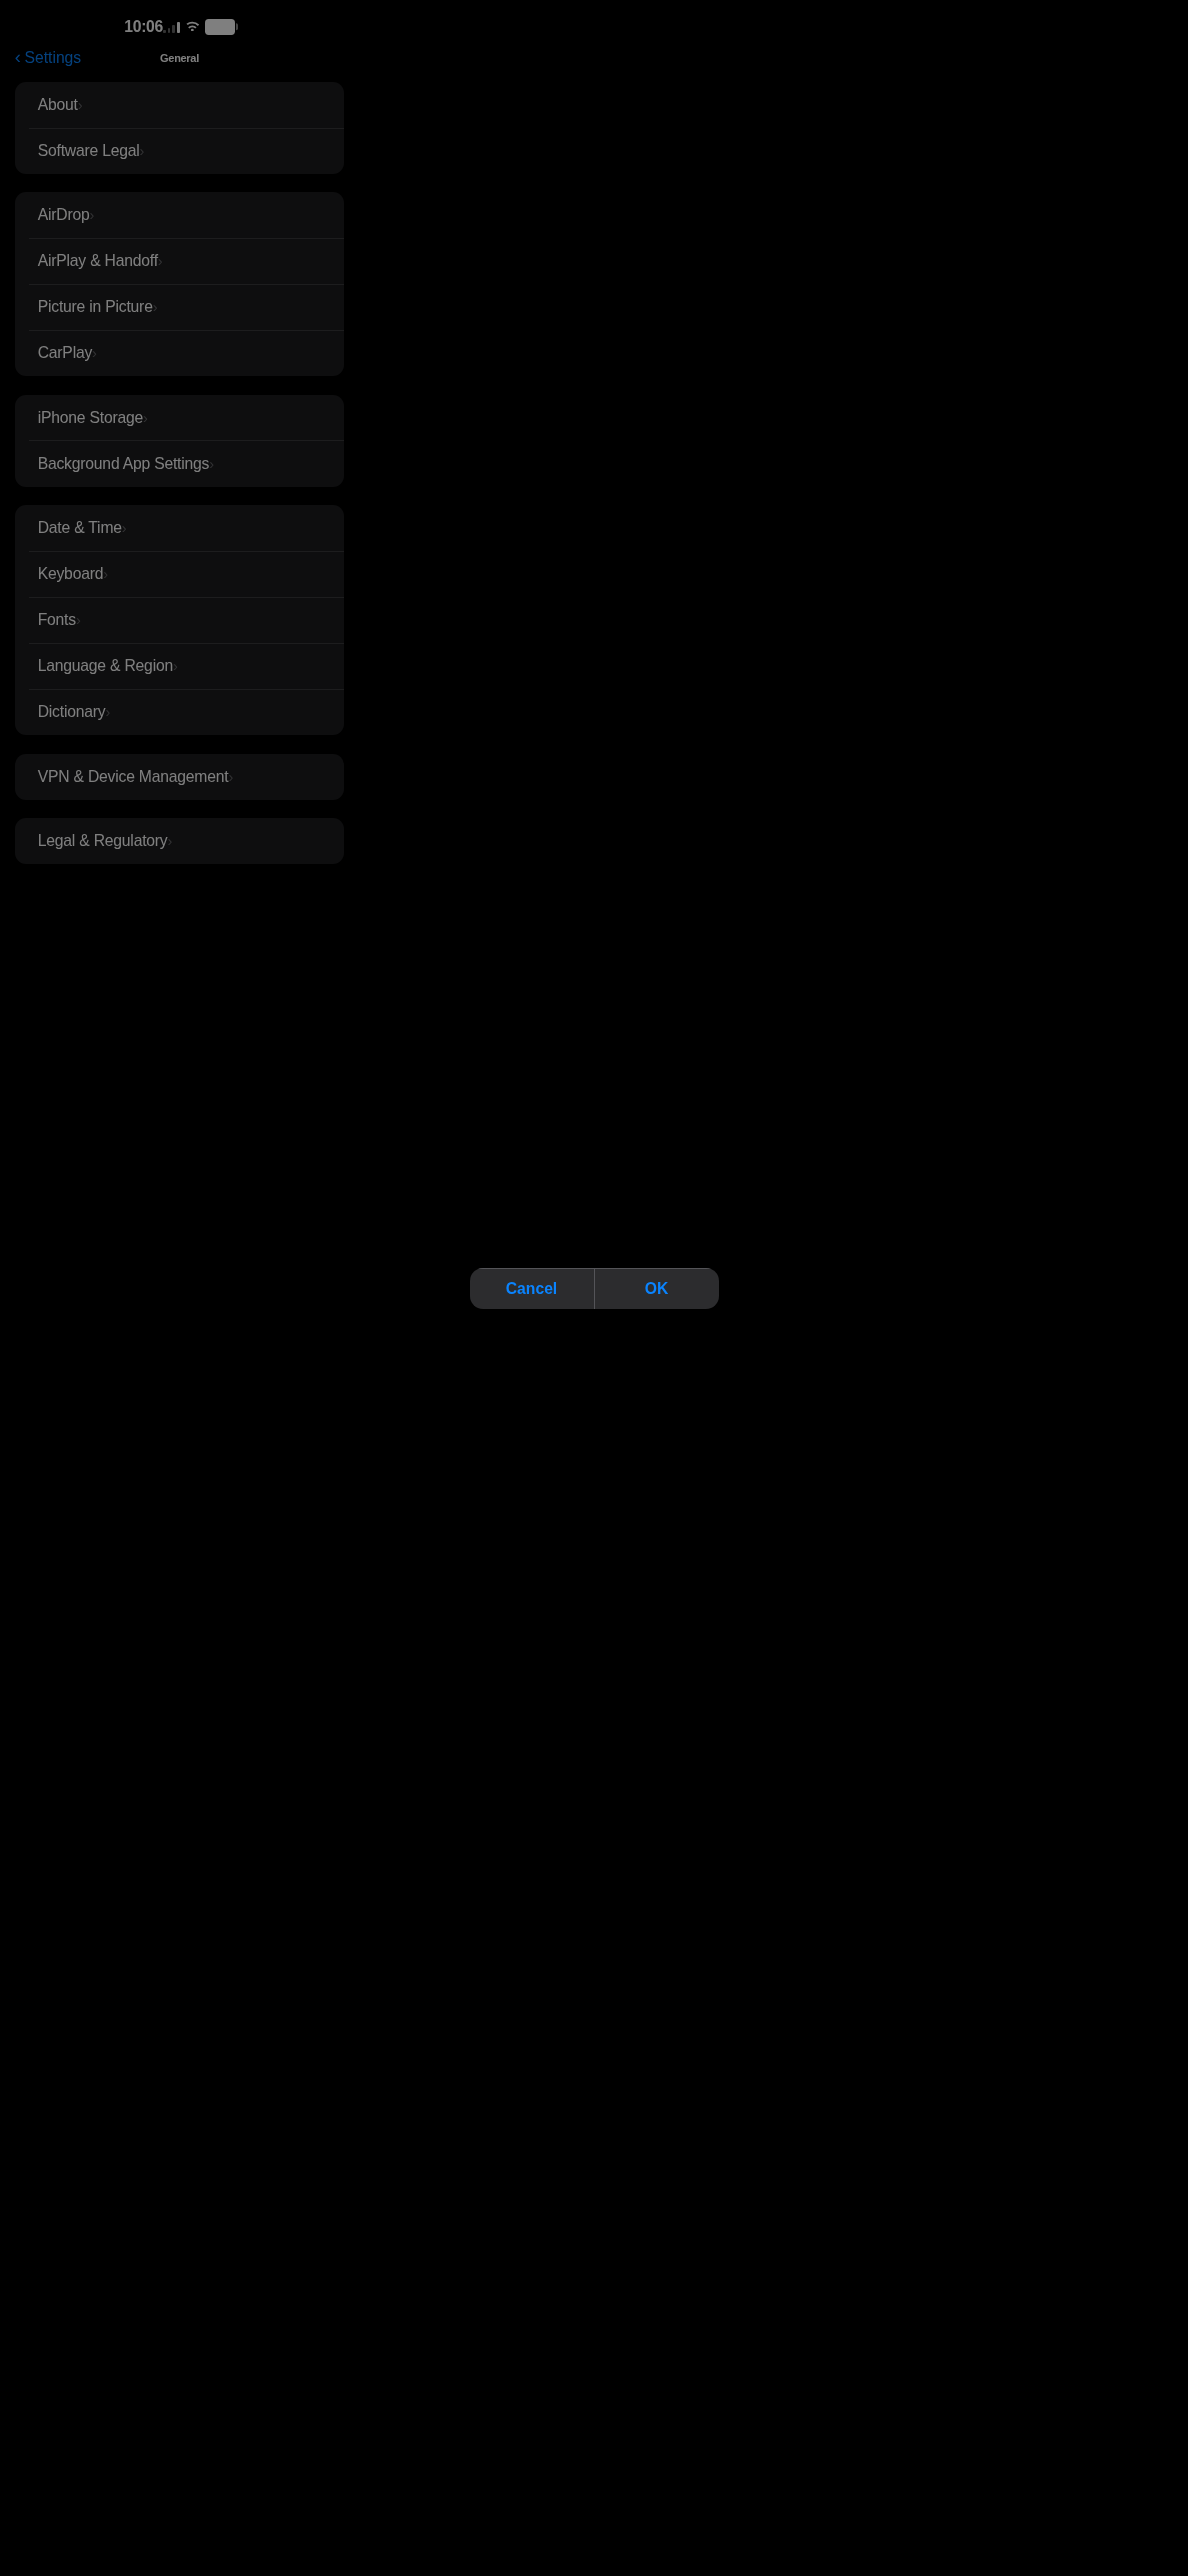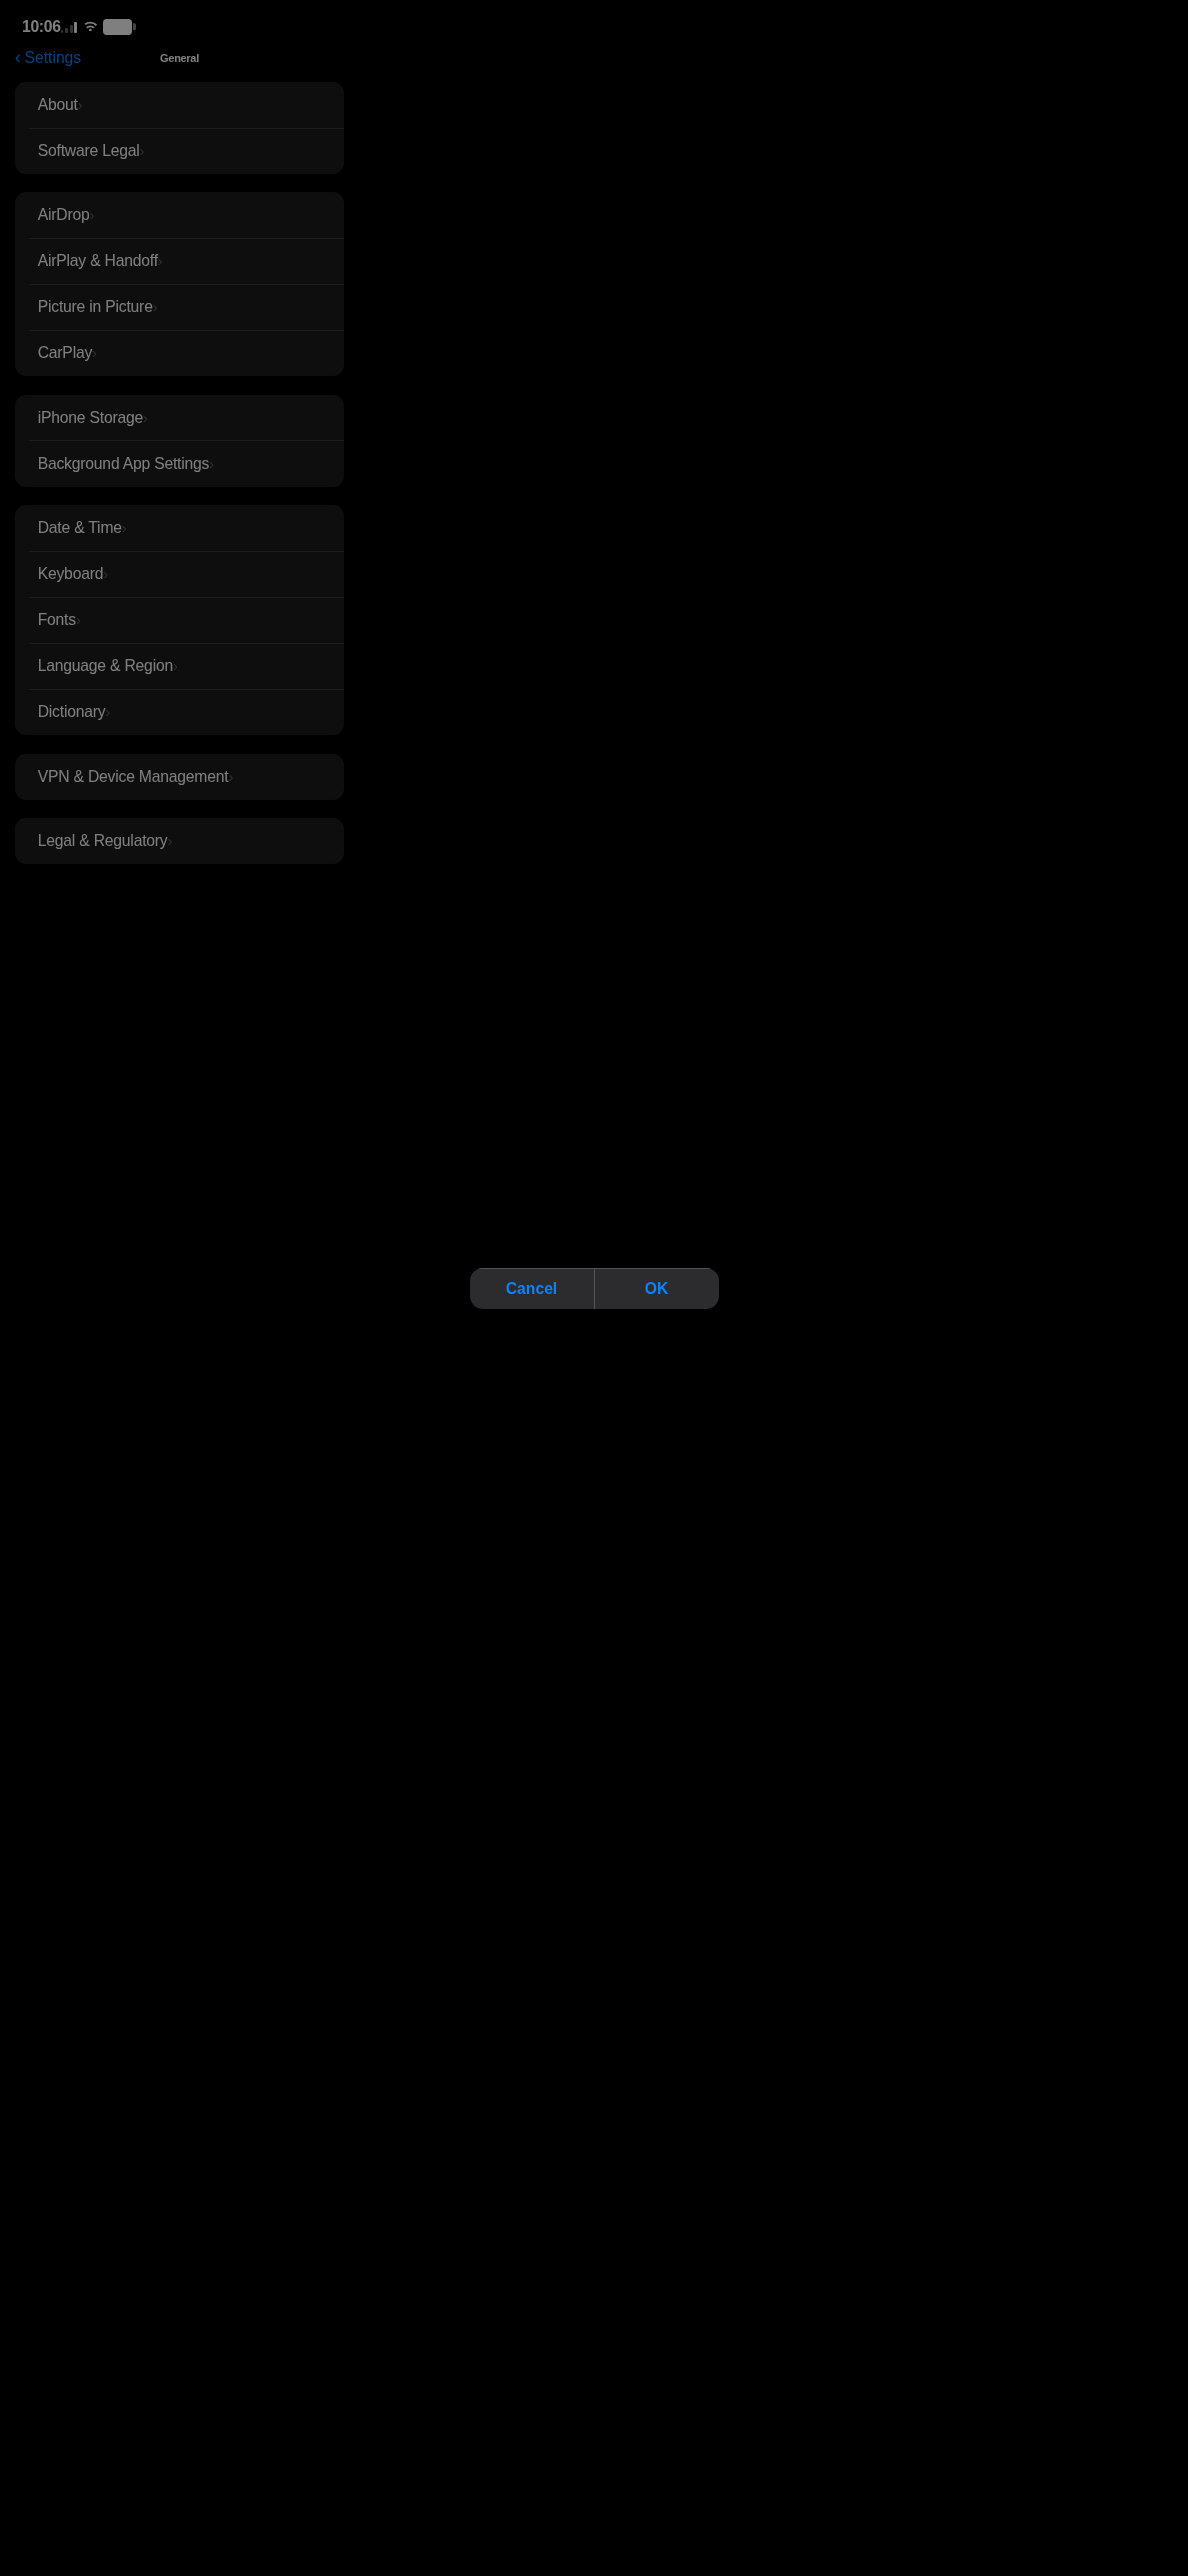--- a/index.html
+++ b/index.html
@@ -16,21 +16,21 @@
       font-family: -apple-system, 'SF Pro Display', 'SF Pro Text', 'Helvetica Neue', sans-serif;
       width: 359px;
       min-height: 778px;
       position: relative;
       overflow-x: hidden;
     }
 
     
     .status-bar {
       display: flex;
-      justify-content: flex-start;
+      justify-content: center;
       align-items: center;
       padding: 13px 22px 7.4px;
       height: 48px;
     }
 
     .status-time {
       font-size: 15.7px;
       font-weight: 600;
       letter-spacing: -0.3px;
       color: #fff;

